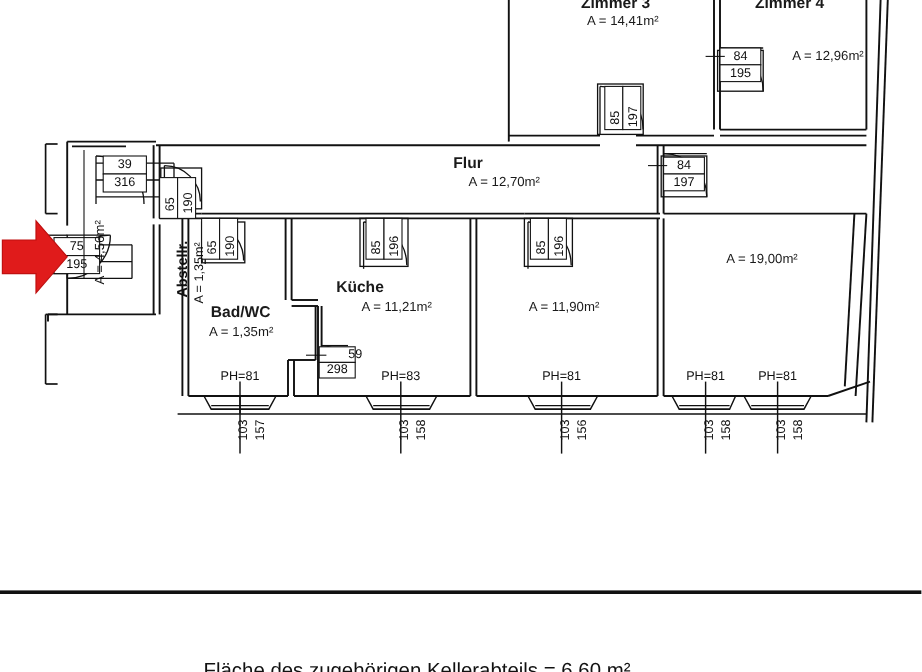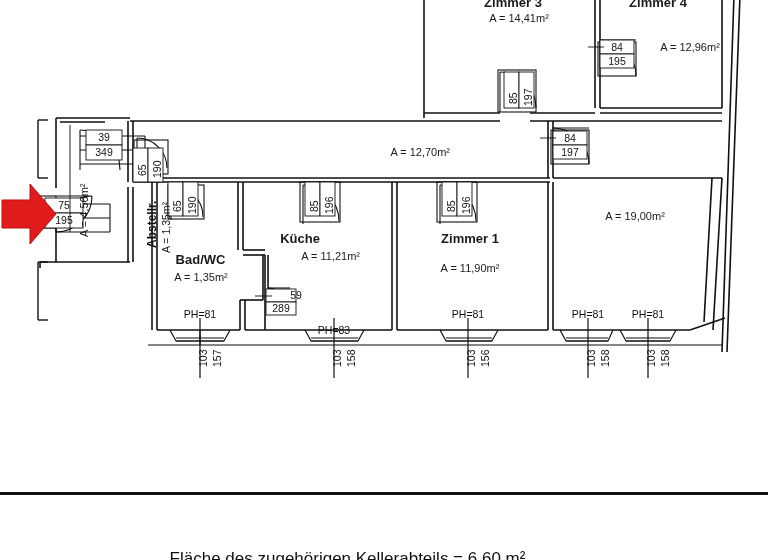--- a/index.html
+++ b/index.html
@@ -295,40 +295,40 @@
       <path d="M 2 200 L 30 200 L 30 184 L 56 214 L 30 244 L 30 228 L 2 228 Z" fill="#e01b1b" stroke="#c01010" stroke-width="1"></path>
     </g>
   </svg>
 
   <div class="lbl room-name" style="left:438px; top:-4px; width:150px;">Zimmer 3</div>
   <div class="lbl room-area" style="left:444px; top:12px; width:150px;">A = 14,41m²</div>
 
   <div class="lbl room-name" style="left:593px; top:-4px; width:130px;">Zimmer 4</div>
   <div class="lbl room-area" style="left:625px; top:12px; width:130px;margin-top:29px;">A = 12,96m²</div>
 
+  <div class="lbl room-name" style="left:330px; top:129px; width:120px;">Flur</div>
   <div class="lbl room-area" style="left:330px; top:146px; width:120px;text-align:right;">A = 12,70m²</div>
 
   <div class="lbl room-area" style="left:570px; top:210px; width:130px;">A = 19,00m²</div>
 
-  <div class="lbl room-name" style="left:405px; top:232px; width:130px;">Zimmer 1</div>
-  <div class="lbl room-area" style="left:405px; top:262px; width:130px;">A = 11,90m²</div>
+  <div class="lbl room-area" style="left:405px; top:250px; width:130px;">A = 11,90m²</div>
 
   <div class="lbl room-name" style="left:245px; top:232px; width:110px;">Küche</div>
   <div class="lbl room-area" style="left:240px; top:250px; width:120px;text-align:right;">A = 11,21m²</div>
 
   <div class="lbl room-name" style="left:158px; top:253px; width:85px;">Bad/WC</div>
   <div class="lbl room-area" style="left:155px; top:271px; width:92px;">A = 1,35m²</div>
 
   <div class="vert-text room-name" style="left:145px; top:248px; transform:rotate(-90deg); font-size:12px;">Abstellr.</div>
   <div class="vert-text room-area" style="left:160px; top:253px; transform:rotate(-90deg); font-size:10.5px;">A = 1,35m²</div>
 
   <div class="vert-text room-area" style="left:78px; top:237px; transform:rotate(-90deg); font-size:11px;">A = 4,56m²</div>
 
   <div class="lbl dim-num" style="left:86px; top:131px; width:36px;">39</div>
-  <div class="lbl dim-num" style="left:86px; top:146px; width:36px;">349</div>
+  <div class="lbl dim-num" style="left:86px; top:146px; width:36px;">316</div>
 
   <div class="lbl dim-num" style="left:45px; top:199px; width:38px;">75</div>
   <div class="lbl dim-num" style="left:45px; top:214px; width:38px;">195</div>
 
   <div class="vert-text dim-rot" style="left:136px; top:176px; transform:rotate(-90deg);">65</div>
   <div class="vert-text dim-rot" style="left:151px; top:178px; transform:rotate(-90deg);">190</div>
 
   <div class="vert-text dim-rot" style="left:171px; top:212px; transform:rotate(-90deg);">65</div>
   <div class="vert-text dim-rot" style="left:186px; top:214px; transform:rotate(-90deg);">190</div>
 
@@ -341,27 +341,27 @@
   <div class="vert-text dim-rot" style="left:507px; top:104px; transform:rotate(-90deg);">85</div>
   <div class="vert-text dim-rot" style="left:522px; top:106px; transform:rotate(-90deg);">197</div>
 
   <div class="lbl dim-num" style="left:553px; top:132px; width:34px;">84</div>
   <div class="lbl dim-num" style="left:553px; top:146px; width:34px;">197</div>
 
   <div class="lbl dim-num" style="left:600px; top:41px; width:34px;">84</div>
   <div class="lbl dim-num" style="left:600px; top:55px; width:34px;">195</div>
 
   <div class="lbl dim-num" style="left:281px; top:289px; width:30px;">59</div>
-  <div class="lbl dim-num" style="left:266px; top:302px; width:30px;">289</div>
+  <div class="lbl dim-num" style="left:266px; top:302px; width:30px;">298</div>
 
   <div class="lbl ph-lbl" style="left:172px; top:308px; width:56px;">PH=81</div>
   <div class="vert-text dim-rot" style="left:197px; top:367px; transform:rotate(-90deg);">103</div>
   <div class="vert-text dim-rot" style="left:211px; top:367px; transform:rotate(-90deg);">157</div>
 
-  <div class="lbl ph-lbl" style="left:306px; top:308px; width:56px;margin-top:16px;">PH=83</div>
+  <div class="lbl ph-lbl" style="left:306px; top:308px; width:56px;">PH=83</div>
   <div class="vert-text dim-rot" style="left:331px; top:367px; transform:rotate(-90deg);">103</div>
   <div class="vert-text dim-rot" style="left:345px; top:367px; transform:rotate(-90deg);">158</div>
 
   <div class="lbl ph-lbl" style="left:440px; top:308px; width:56px;">PH=81</div>
   <div class="vert-text dim-rot" style="left:465px; top:367px; transform:rotate(-90deg);">103</div>
   <div class="vert-text dim-rot" style="left:479px; top:367px; transform:rotate(-90deg);">156</div>
 
   <div class="lbl ph-lbl" style="left:560px; top:308px; width:56px;">PH=81</div>
   <div class="vert-text dim-rot" style="left:585px; top:367px; transform:rotate(-90deg);">103</div>
   <div class="vert-text dim-rot" style="left:599px; top:367px; transform:rotate(-90deg);">158</div>

